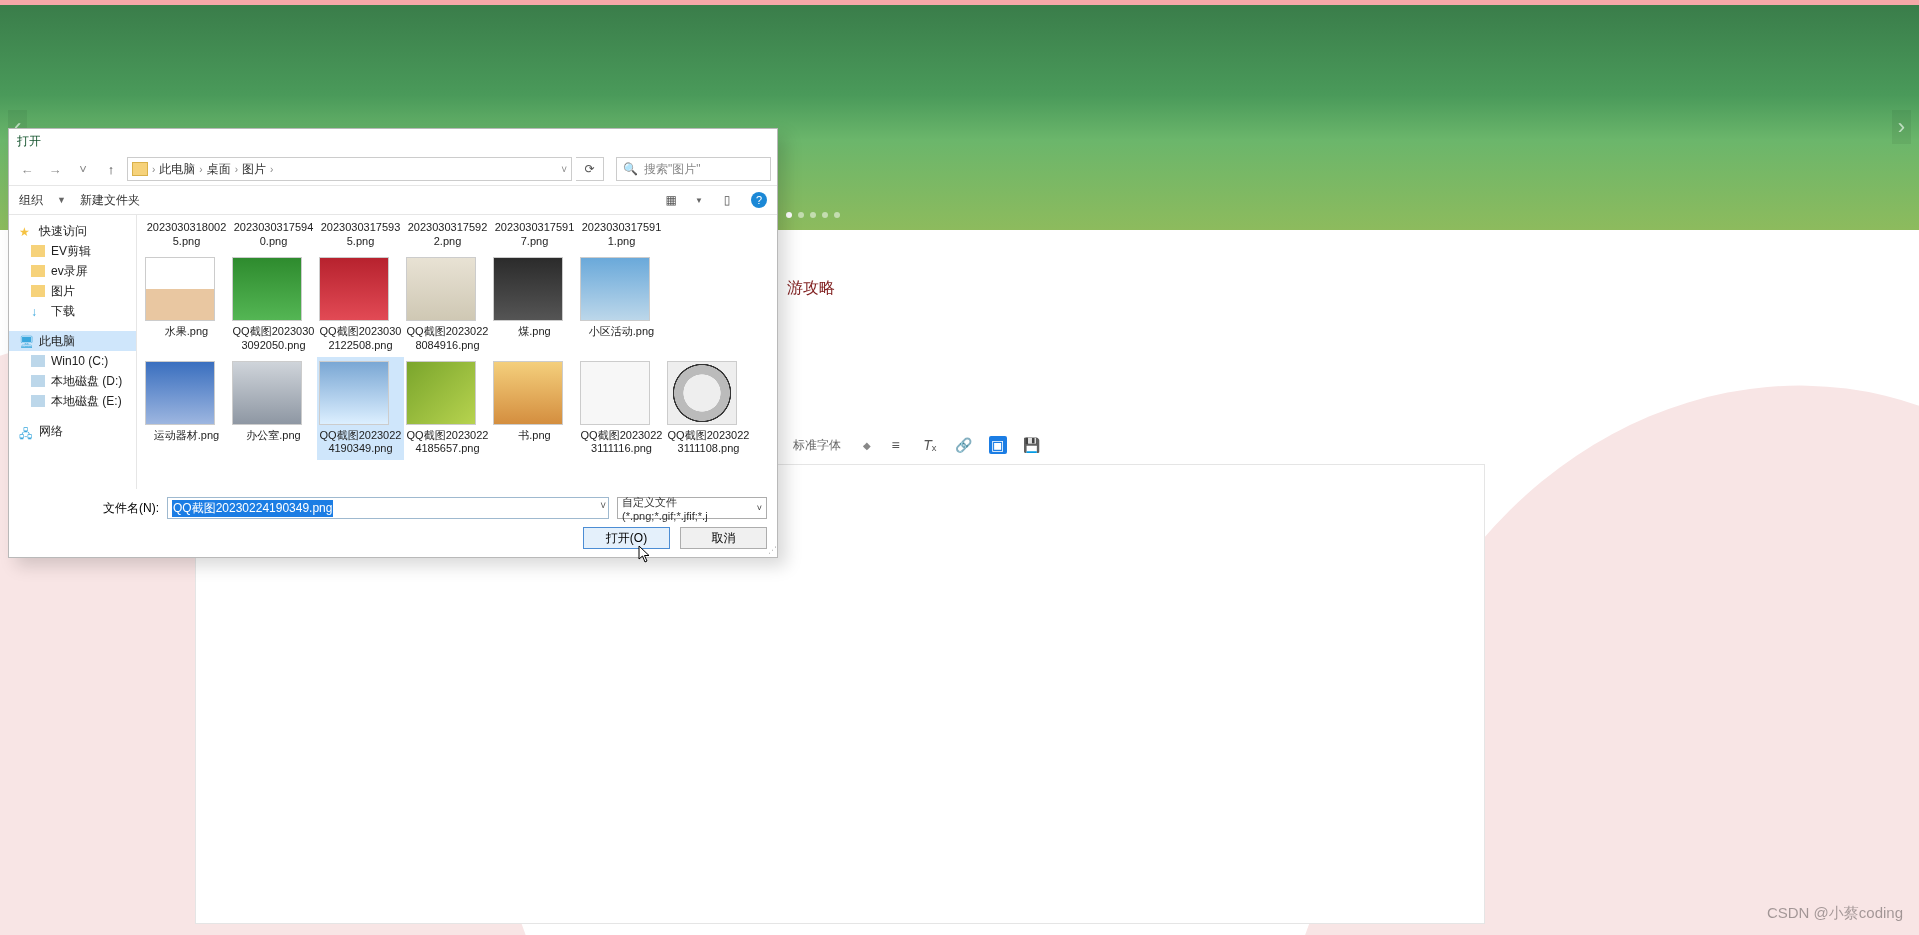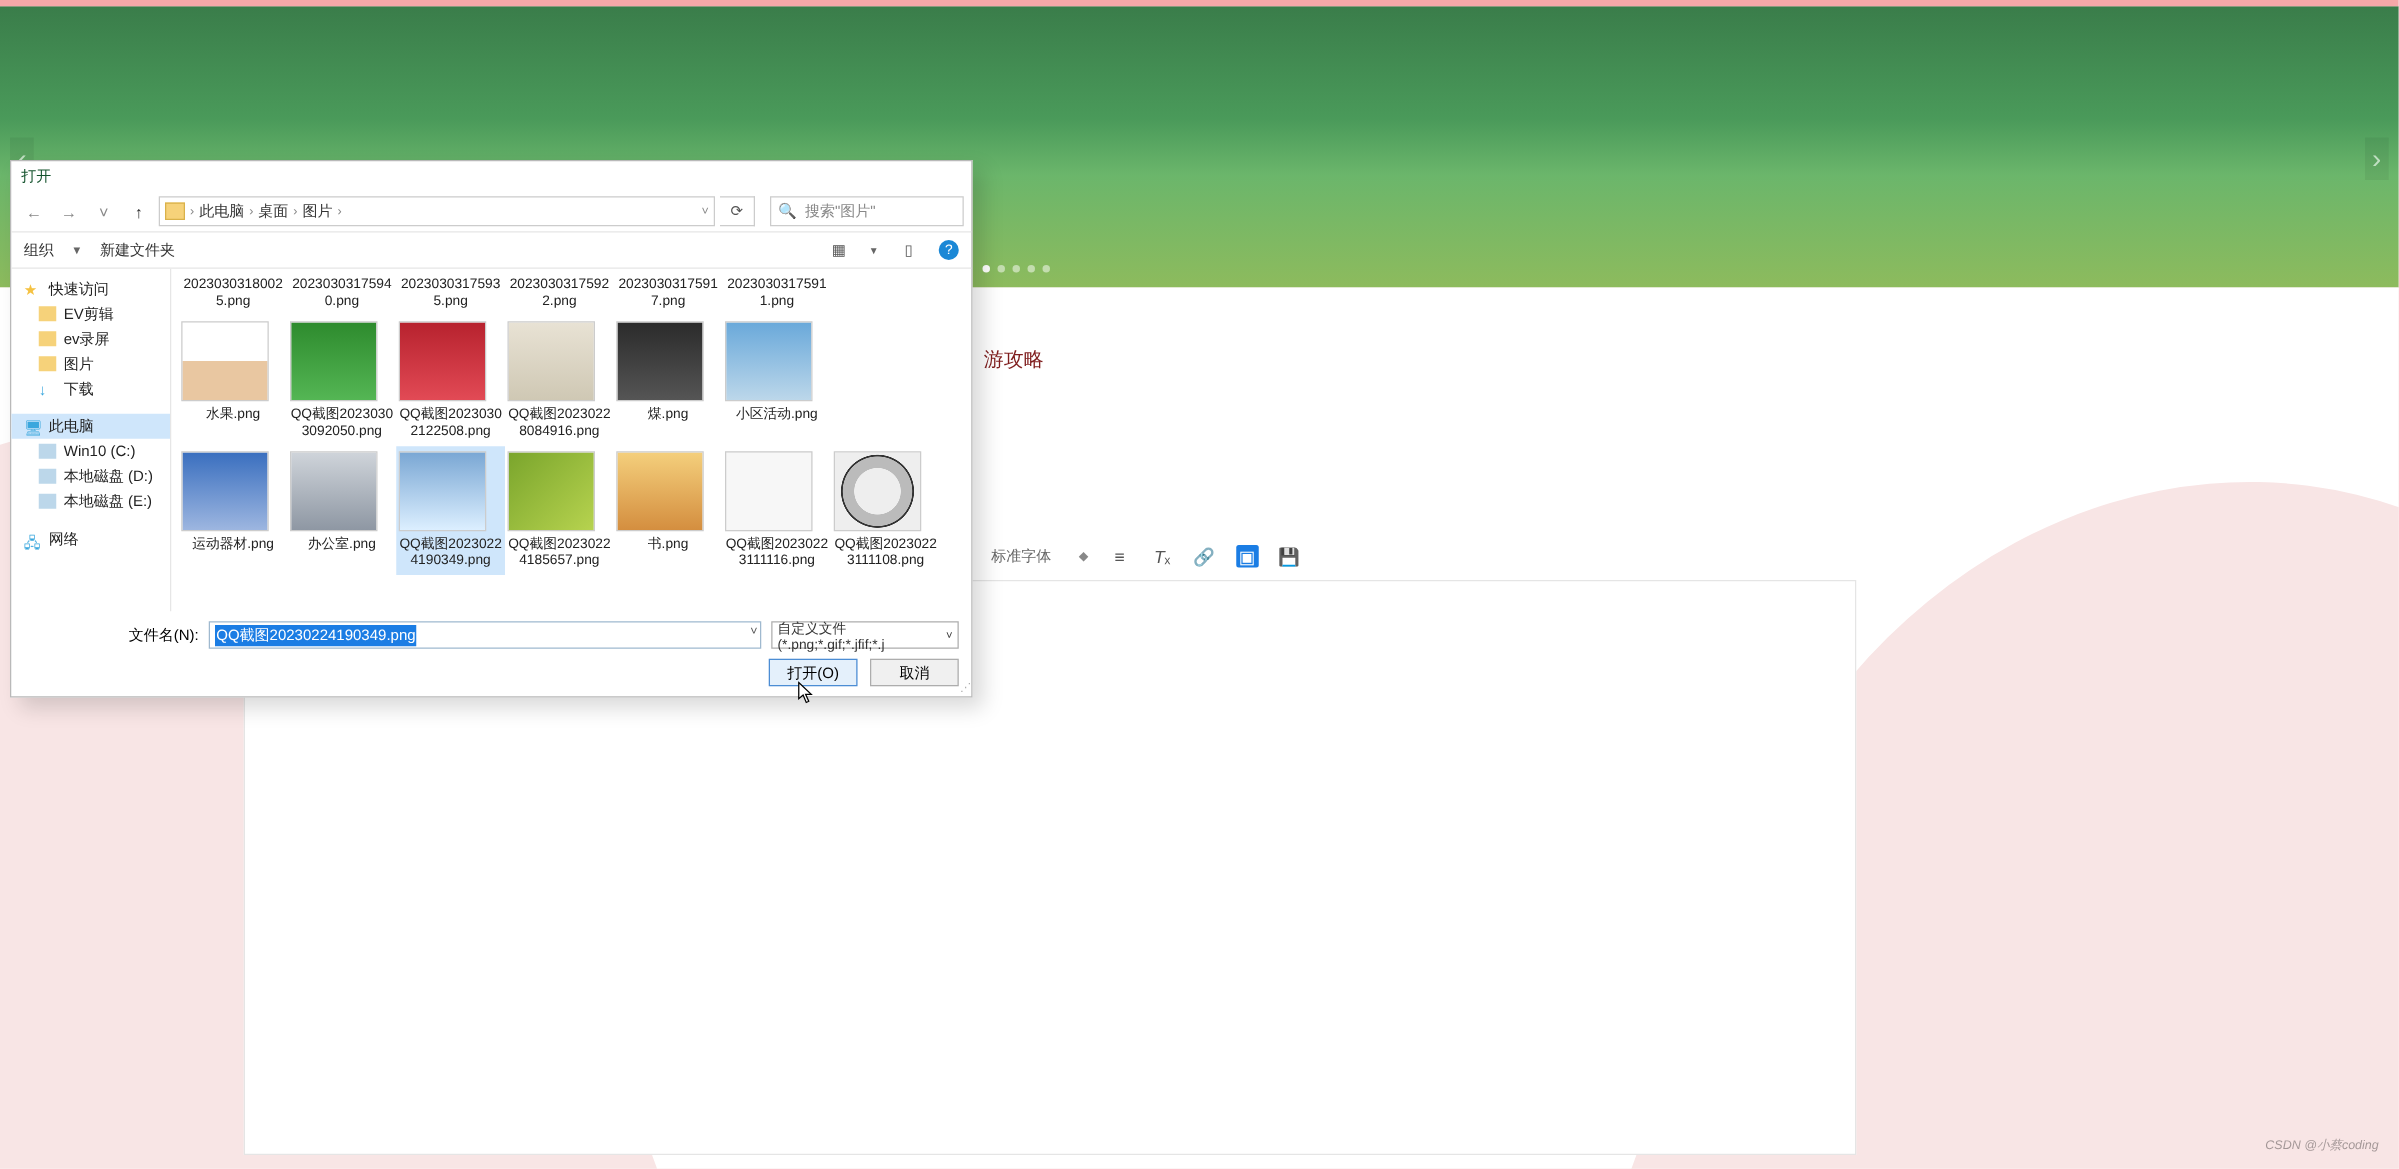--- a/index.html
+++ b/index.html
@@ -30,21 +30,21 @@
   .carousel-nav.next { right: 8px; }
 
   .toolbar { position: absolute; bottom: 475px; left: 787px; height: 30px; display: flex; align-items: center; gap: 16px; }
   .toolbar .label { font-size: 12px; color: #666; padding: 2px 6px; }
   .toolbar .icon { width: 18px; height: 18px; display: inline-flex; align-items: center; justify-content: center; font-size: 14px; color: #555; }
   .toolbar .icon.img { background: #1b7de4; color: #fff; border-radius: 2px; }
   .toolbar .dd { font-size: 10px; color: #888; }
 
   .editor-area { position: absolute; left: 195px; top: 464px; width: 1290px; height: 460px; background: #fff; border: 1px solid #e5e5e5; }
 
-  .watermark { position: absolute; right: 16px; bottom: 12px; font-size: 10px; color: rgba(0,0,0,.35); font-style: italic; }
+  .watermark { position: absolute; right: 16px; bottom: 12px; font-size: 15px; color: rgba(0,0,0,.35); }
 
   
   .dialog {
     position: absolute; left: 8px; top: 128px; width: 770px; height: 430px;
     background: #fff; border: 1px solid #b9b9b9;
     box-shadow: 8px 8px 16px rgba(0,0,0,.15);
     display: flex; flex-direction: column;
   }
   .dlg-title { height: 24px; line-height: 24px; font-size: 12px; padding-left: 8px; color: #14532d; }
   .dlg-addr { height: 32px; display: flex; align-items: center; gap: 4px; padding: 0 6px; }
@@ -98,21 +98,21 @@
 
   .dlg-footer { padding: 8px 10px 8px 10px; display: flex; flex-direction: column; gap: 8px; }
   .fn-row { display: flex; align-items: center; gap: 8px; }
   .fn-label { font-size: 12px; width: 140px; text-align: right; }
   .fn-input { flex: 1; height: 22px; border: 1px solid #9fb9cf; font-size: 12px; padding: 0 4px; display: flex; align-items: center; position: relative; }
   .fn-input .sel { background: #1b7de4; color: #fff; padding: 0 1px; }
   .fn-dd { position: absolute; right: 2px; top: 2px; font-size: 10px; color: #555; }
   .ft-select { width: 150px; height: 22px; border: 1px solid #adadad; font-size: 11px; padding: 0 4px; display: flex; align-items: center; position: relative; color: #333; }
   .ft-select .dd { position: absolute; right: 4px; font-size: 9px; }
   .btn-row { display: flex; justify-content: flex-end; gap: 10px; padding-right: 0; }
-  .dlg-btn { width: 71px; height: 22px; border: 1px solid #adadad; background: #f0f0f0; font-size: 12px; display: flex; align-items: center; justify-content: center; }
+  .dlg-btn { width: 87px; height: 22px; border: 1px solid #adadad; background: #f0f0f0; font-size: 12px; display: flex; align-items: center; justify-content: center; }
   .dlg-btn.primary { border: 1px solid #4c8dd4; background: #e4f0fb; }
   .cursor { position: absolute; width: 14px; height: 18px; pointer-events: none; }
   .cursor svg { width: 14px; height: 18px; }
   .resize-grip { position:absolute; right:2px; bottom:2px; font-size:9px; color:#aaa; letter-spacing:-2px; }
 
   .file-pane::-webkit-scrollbar { width: 16px; }
   .file-pane::-webkit-scrollbar-thumb { background: #c8c8c8; }
 </style>
 </head>
 <body>

